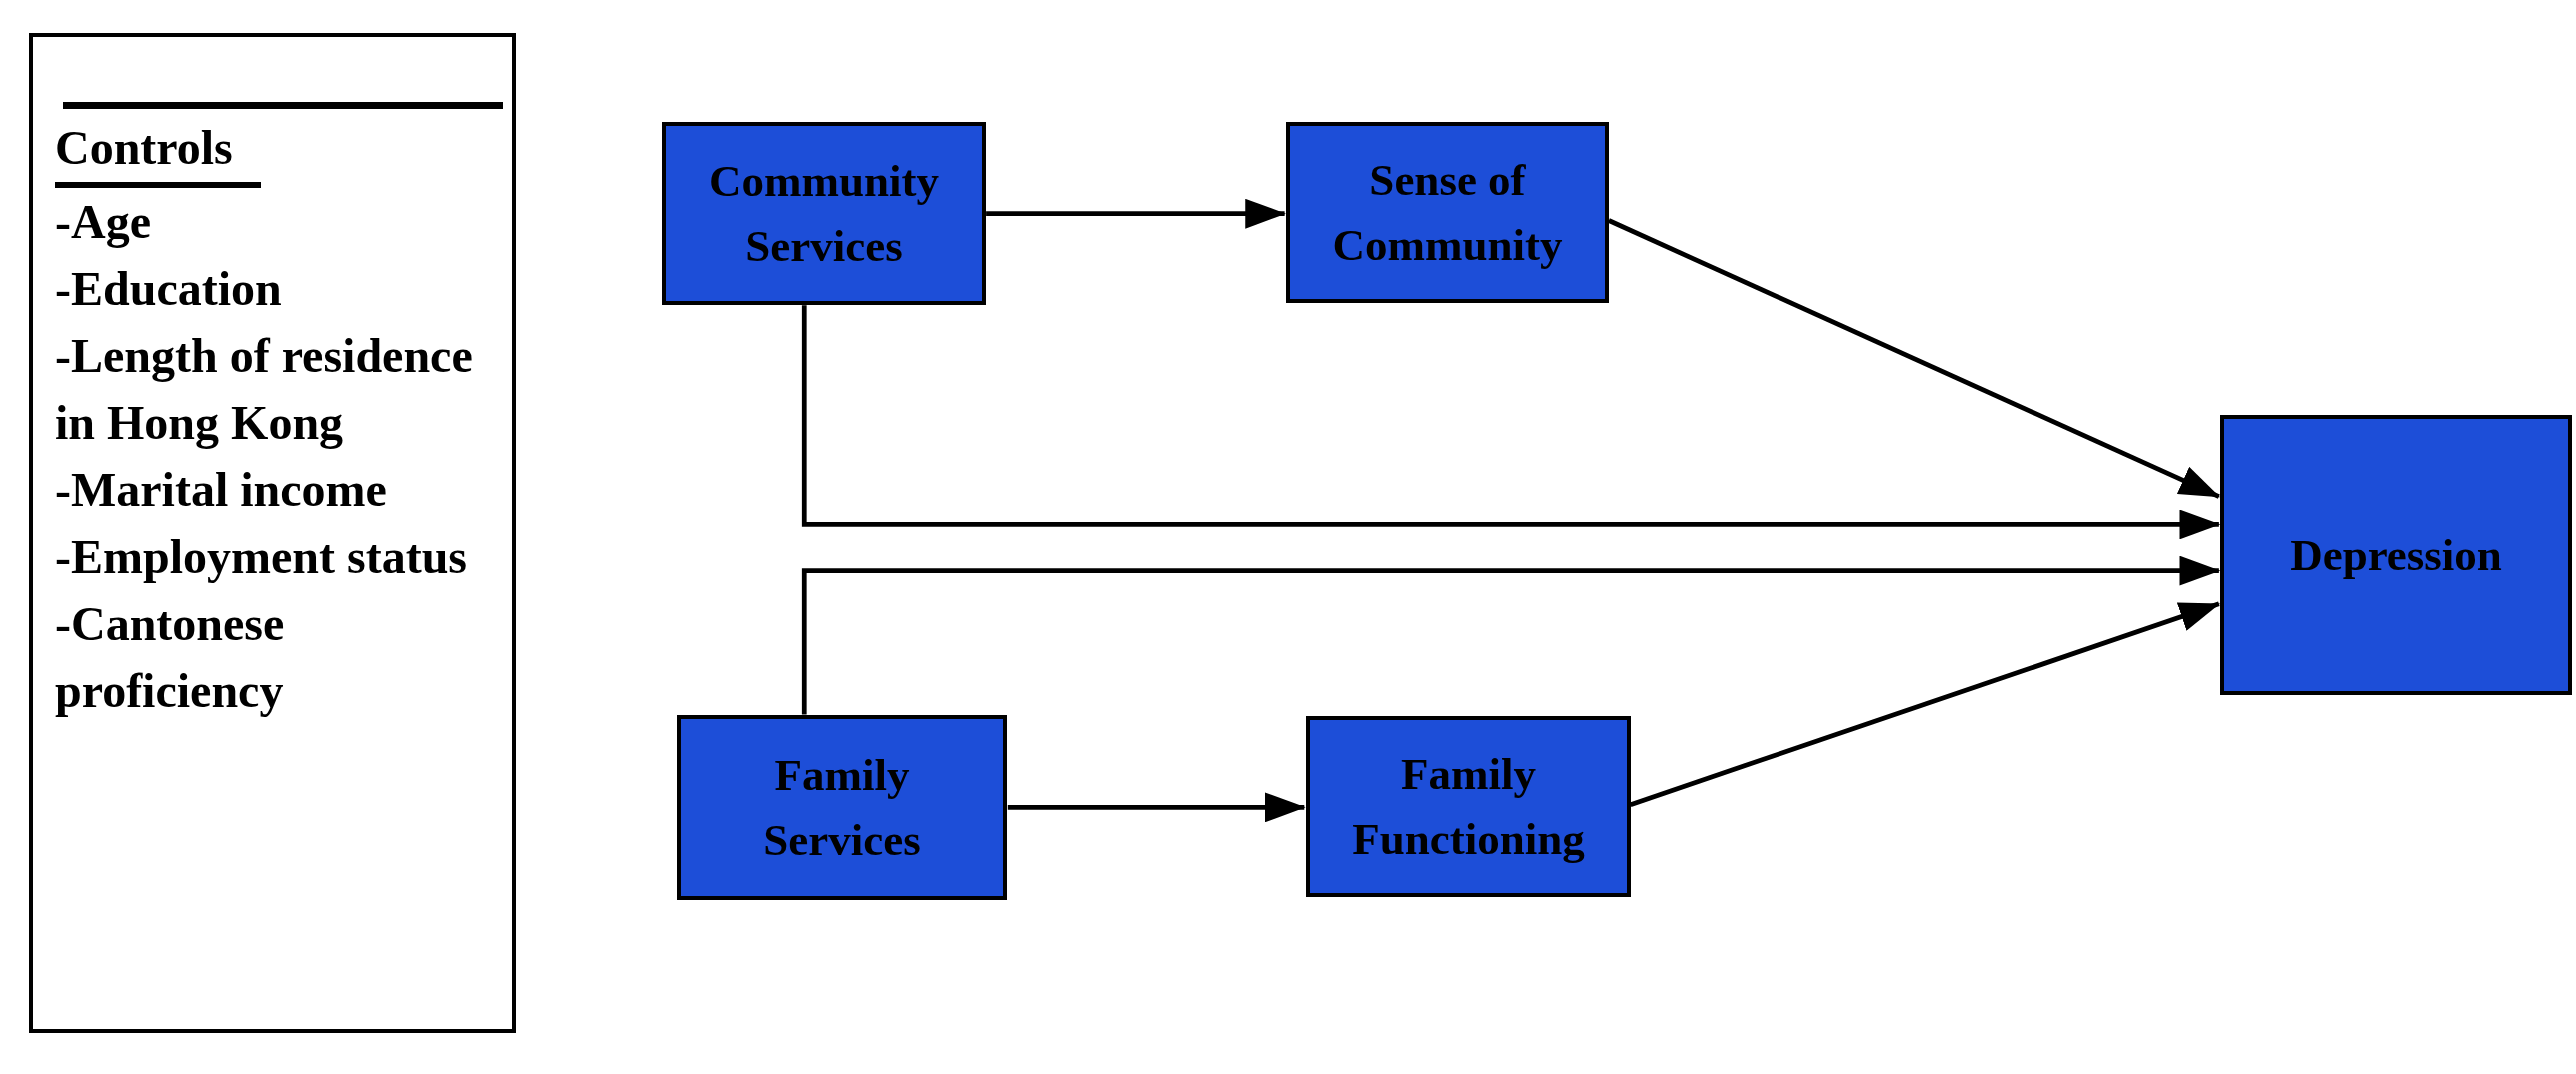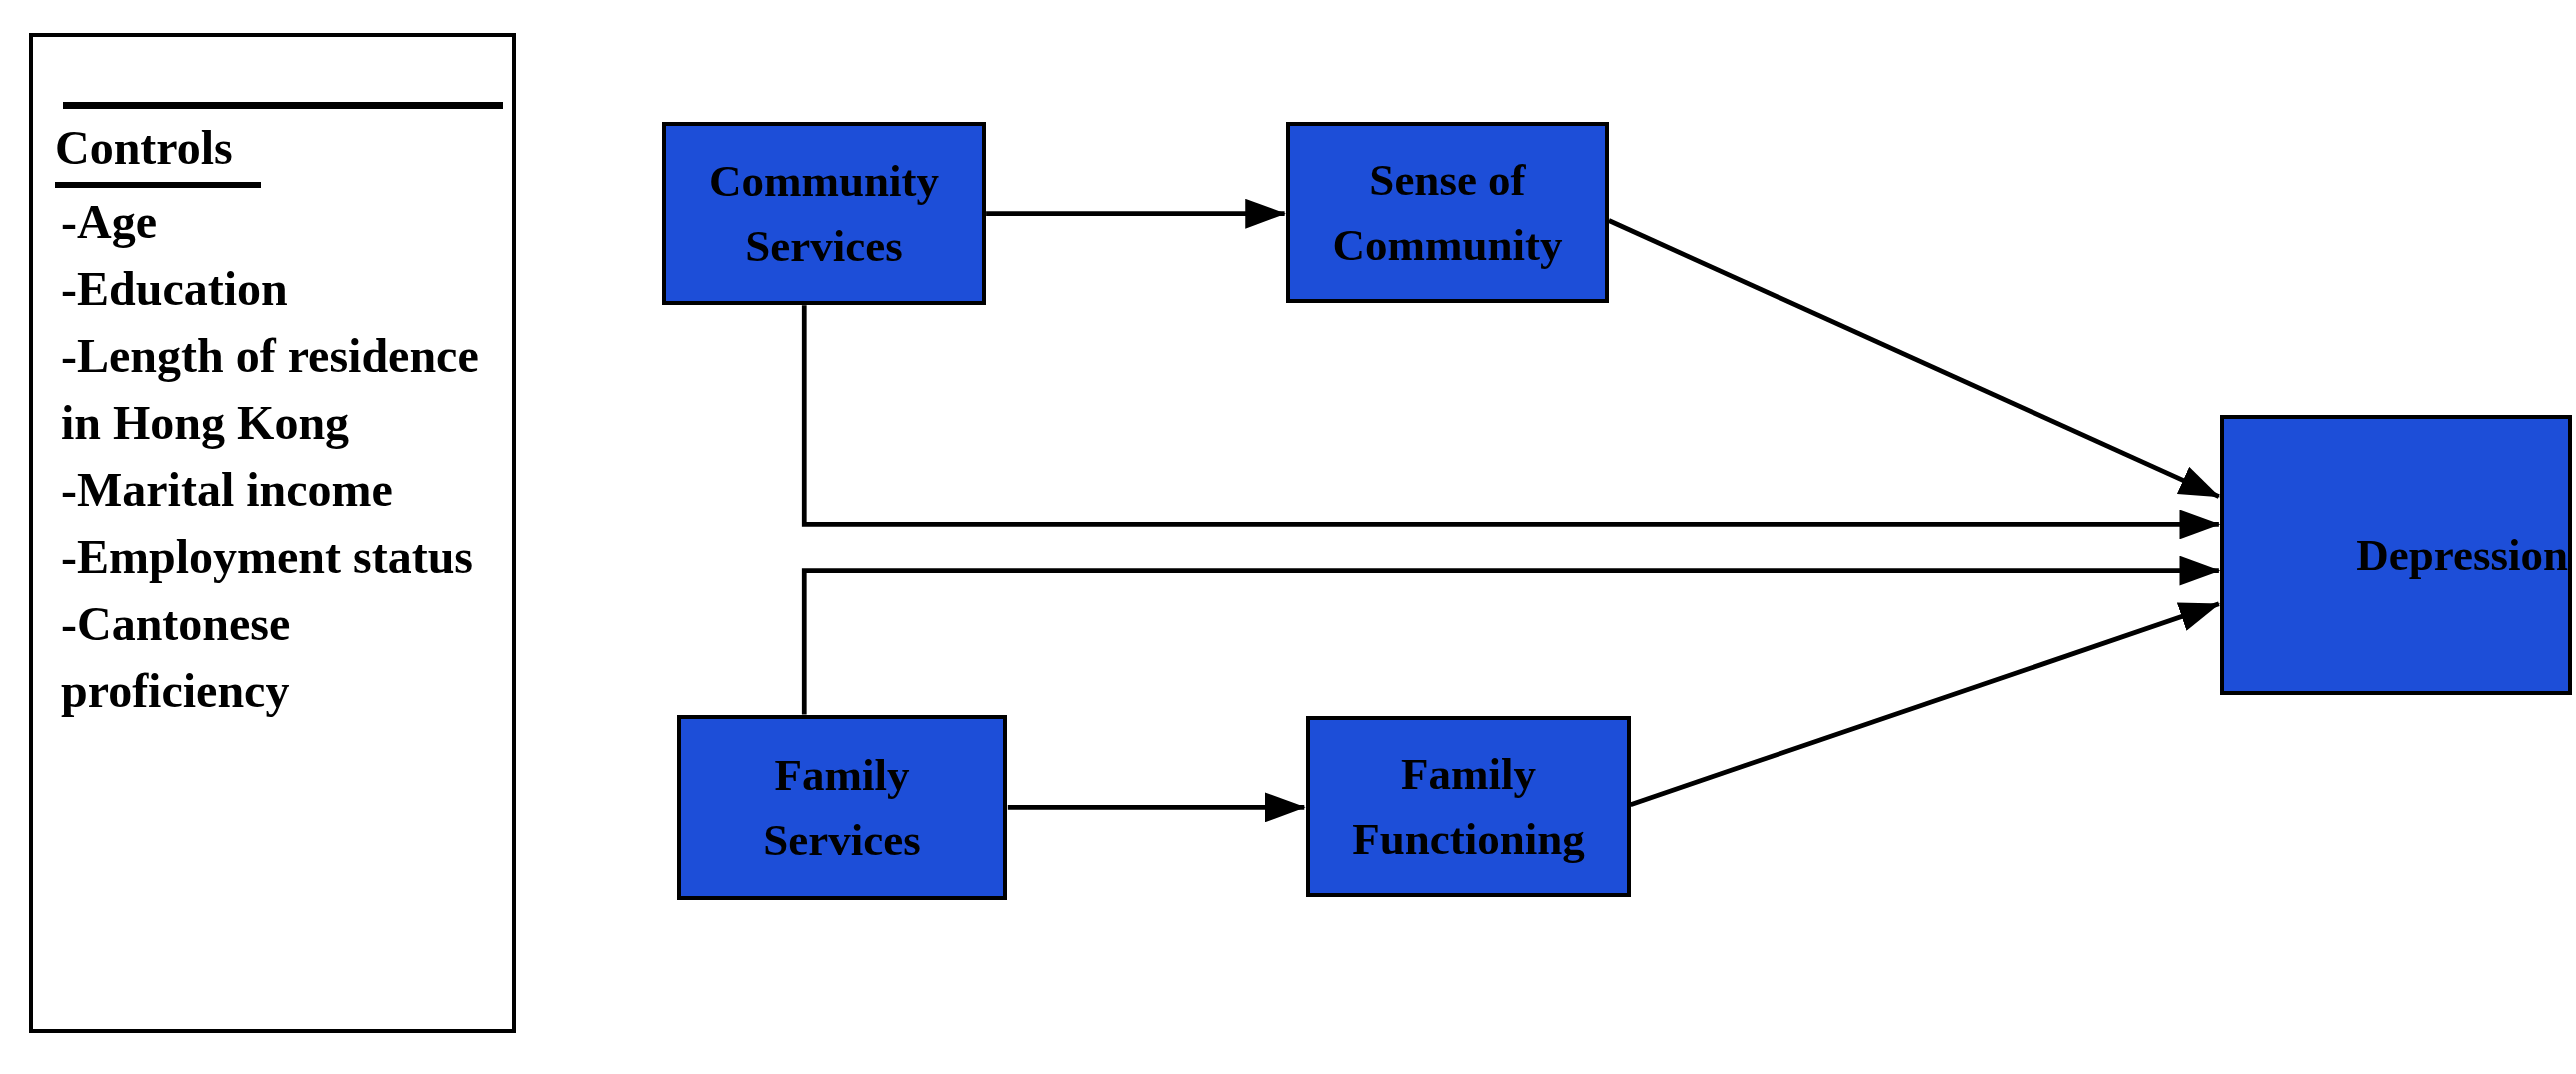--- a/index.html
+++ b/index.html
@@ -40,21 +40,21 @@
     text-align: center;
     font-weight: bold;
     font-size: 45px;
     line-height: 65px;
     white-space: pre-line;
   }
   .node-community-services { left: 662px;  top: 122px;  width: 324px; height: 183px; }
   .node-sense-of-community { left: 1286px; top: 122px;  width: 323px; height: 181px; }
   .node-family-services    { left: 677px;  top: 715px; width: 330px; height: 185px; }
   .node-family-functioning { left: 1306px; top: 716px; width: 325px; height: 181px; }
-  .node-depression         { left: 2220px; top: 415px;  width: 352px; height: 280px; justify-content: flex-end; }
+  .node-depression         { left: 2220px; top: 415px;  width: 352px; height: 280px; }
   
   .controls-panel {
     position: absolute;
     left: 29px;
     top: 33px;
     width: 487px;
     height: 1000px;
     box-sizing: border-box;
     border: 4.1px solid #000000;
     background: #ffffff;
@@ -73,21 +73,20 @@
     margin-top: 5.4px;
   }
   .controls-heading {
     display: inline-block;
     border-bottom: 6.1px solid #000000;
     padding-right: 28.5px;
     padding-bottom: 0.7px;
   }
   .controls-item {
     white-space: pre-wrap;
-    margin-left: 6px;
   }
 </style>
 </head>
 <body>
 
 <div class="canvas">
 
   <svg class="connector-layer" viewBox="0 0 3796 1583" xmlns="http://www.w3.org/2000/svg">
     <defs>
       <marker id="arrow" viewBox="0 0 60 44" markerWidth="60" markerHeight="44" refX="58" refY="22" orient="auto" markerUnits="userSpaceOnUse">

